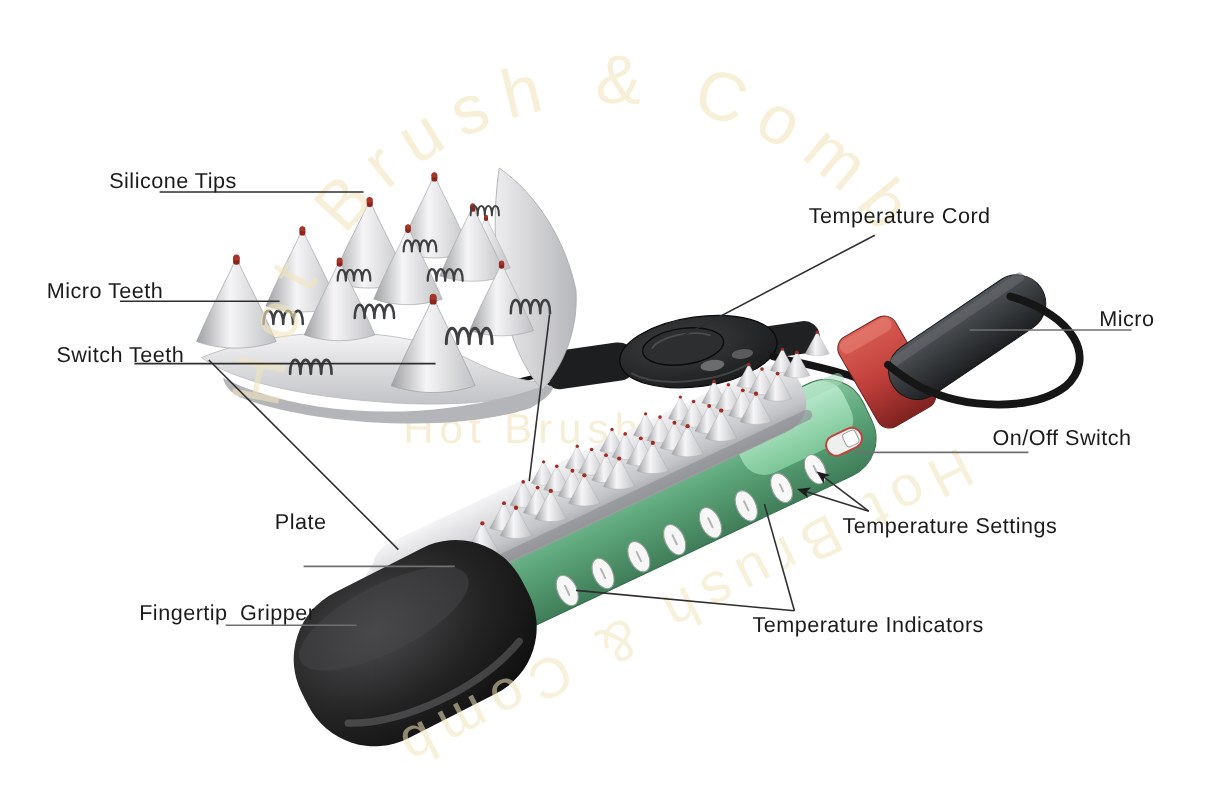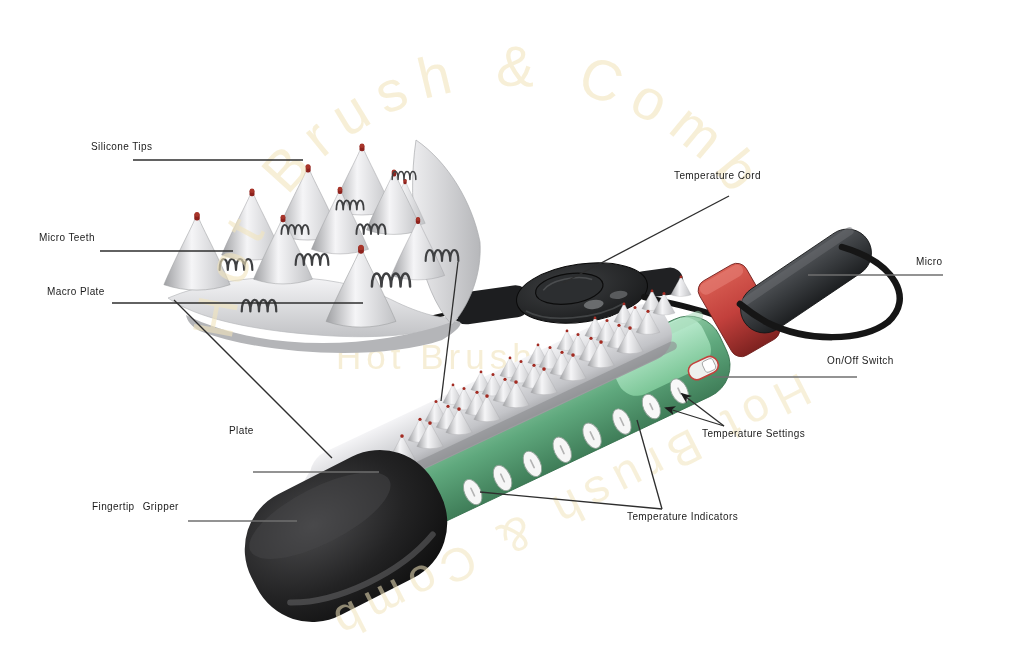--- a/index.html
+++ b/index.html
@@ -2,24 +2,24 @@
 <html><head>
 <meta charset="utf-8">
 <style>
   html,body{margin:0;padding:0;background:#ffffff;}
   #stage{
     position:relative;width:1024px;height:655px;overflow:hidden;
     background:#ffffff;font-family:"Liberation Sans",sans-serif;
   }
   #stage svg{position:absolute;left:0;top:0;}
   .lbl{
-    position:absolute;font-size:10px;color:#1b1b1b;letter-spacing:.4px;
+    position:absolute;font-size:18px;color:#1b1b1b;letter-spacing:.4px;
     white-space:nowrap;line-height:1;z-index:30;
   }
-  .lbl.gap{word-spacing:5px;}
+  .lbl.gap{word-spacing:5px;margin-left:24px;}
 </style>
 </head>
 <body>
 
 <div id="stage">
 
 <svg width="1024" height="655" viewBox="0 0 1024 655">
   <defs>
     <linearGradient id="greenGrad" x1="0" y1="0" x2="0" y2="1">
       <stop offset="0" stop-color="#8fcaa4"></stop>
@@ -267,21 +267,21 @@
     <line x1="188" y1="521" x2="297" y2="521" stroke="#6f6f6f"></line>
     <line x1="724" y1="426" x2="666" y2="408" marker-end="url(#arrow)"></line>
     <line x1="724" y1="426" x2="682" y2="394" marker-end="url(#arrow)"></line>
     <line x1="662" y1="509" x2="480" y2="492"></line>
     <line x1="662" y1="509" x2="637" y2="420"></line>
   </g>
 </svg>
 
 <div class="lbl" style="left:91px;top:142px">Silicone Tips</div>
 <div class="lbl" style="left:39px;top:233px">Micro Teeth</div>
-<div class="lbl" style="left:47px;top:287px">Macro Plate</div>
+<div class="lbl" style="left:47px;top:287px">Switch Teeth</div>
 <div class="lbl" style="left:674px;top:171px">Temperature Cord</div>
 <div class="lbl" style="left:916px;top:257px">Micro</div>
 <div class="lbl" style="left:827px;top:356px">On/Off Switch</div>
 <div class="lbl" style="left:702px;top:429px">Temperature Settings</div>
 <div class="lbl" style="left:627px;top:512px">Temperature Indicators</div>
 <div class="lbl" style="left:229px;top:426px">Plate</div>
 <div class="lbl gap" style="left:92px;top:502px">Fingertip Gripper</div>
 
 </div>
 

